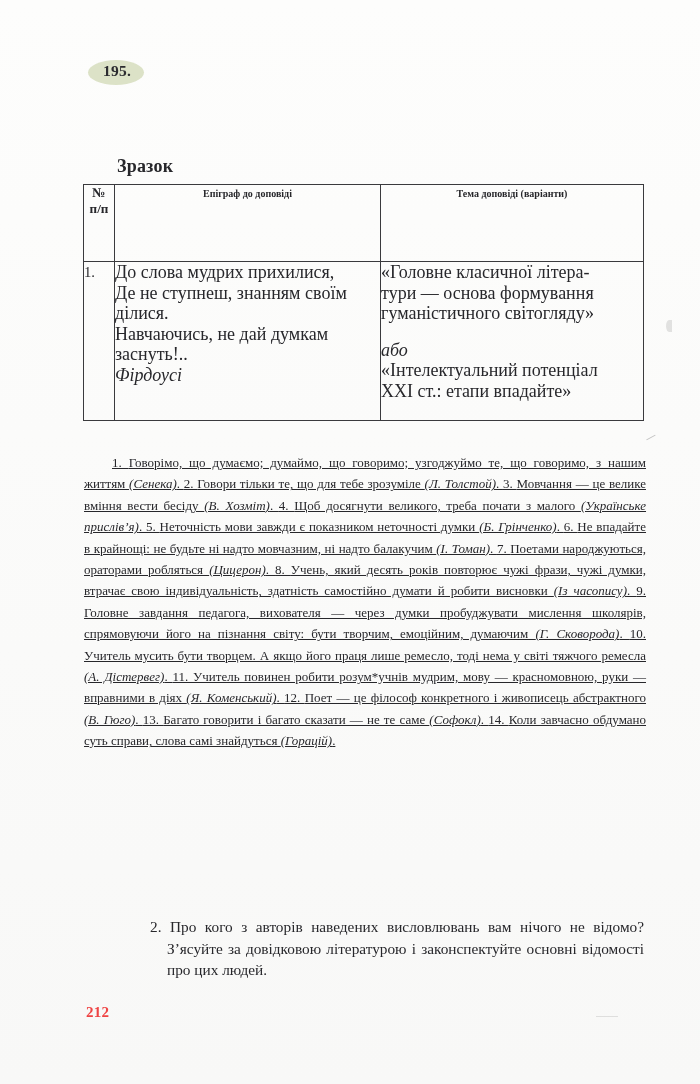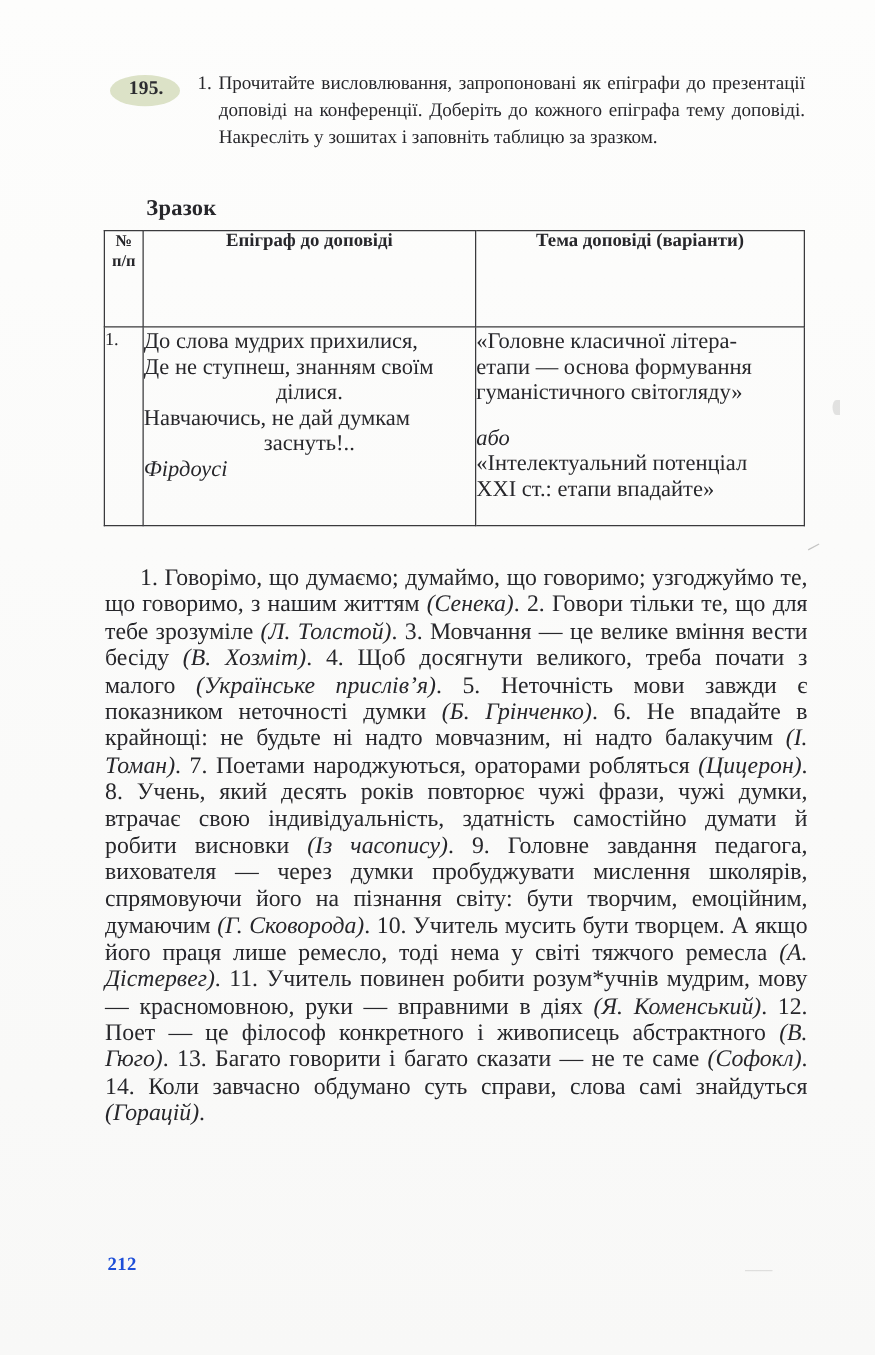--- a/index.html
+++ b/index.html
@@ -98,21 +98,21 @@
     background: transparent;
   }
   .col-no   { width: 31px; }
   .col-epi  { width: 266px; }
   .col-tema { width: 263px; }
 
   .th-cell {
     height: 76px;
     text-align: center;
     font-weight: bold;
-    font-size: 15px;
+    font-size: 10px;
     line-height: 17px;
     vertical-align: middle;
     padding: 0 6px;
   }
   .th-no {
     font-size: 13.2px;
     line-height: 16px;
     padding: 0 2px;
   }
   .td-body {
@@ -121,37 +121,38 @@
     line-height: 20.6px;
     vertical-align: top;
     padding: 20px 7px 6px 7px;
   }
   .td-no {
     text-align: left;
     padding-left: 6px;
     font-size: 14.6px;
   }
   .epi-line      { display: block; }
-  .epi-line.r    { text-align: center; }
+  .epi-line.r    { text-align: left; }
   .epi-author    { display: block; text-align: left; font-style: italic; }
   .tema-line     { display: block; }
   .tema-or       { display: block; font-style: italic; margin-top: 16px; }
 
   
   .prose {
     position: absolute;
     left: 84px;
     top: 452px;
     width: 562px;
-    font-size: 19px;
+    font-size: 13px;
     line-height: 21.4px;
     text-align: justify;
     text-justify: inter-word;
     text-indent: 28px;
     hyphens: manual;
+    text-decoration: underline;
   }
   .prose i { font-style: italic; }
 
   
   .task2 {
     position: absolute;
     left: 150px;
     top: 916px;
     width: 494px;
     font-size: 15.3px;
@@ -165,21 +166,21 @@
     text-indent: -17px;
   }
 
   
   .folio {
     position: absolute;
     left: 86px;
     top: 1004px;
     font-size: 15px;
     font-weight: bold;
-    color: #1d4ed8;
+    color: #ef4444;
     letter-spacing: .3px;
   }
 
   
   .edge-mark-a {
     position: absolute;
     left: 666px; top: 320px;
     width: 6px; height: 12px;
     background: rgba(0,0,0,0.10);
     border-radius: 60% 0 0 60%;
@@ -201,24 +202,20 @@
 </head>
 <body>
 
 <div class="page"></div>
 
 <div class="content">
 
   <div class="exercise-block">
     <div class="ex-badge"></div>
     <div class="ex-num">195.</div>
-    <div class="ex-task">
-      <p><span>1.</span>
-      <span>Прочитайте висловлювання, запропоновані як епіграфи до презентації доповіді на конференції. Доберіть до кожного епіграфа тему доповіді. Накресліть у зошитах і заповніть таблицю за зразком.</span></p>
-    </div>
   </div>
 
   <div class="sample-label">Зразок</div>
 
   <table class="tbl">
     <colgroup>
       <col class="col-no">
         <col class="col-epi">
         <col class="col-tema">
     </colgroup>
@@ -238,31 +235,35 @@
         <td class="td-body">
           <span class="epi-line">До слова мудрих прихилися,</span>
           <span class="epi-line">Де не ступнеш, знанням своїм</span>
           <span class="epi-line r">ділися.</span>
           <span class="epi-line">Навчаючись, не дай думкам</span>
           <span class="epi-line r">заснуть!..</span>
           <span class="epi-author">Фірдоусі</span>
         </td>
         <td class="td-body">
           <span class="tema-line">«Головне класичної літера-</span>
-          <span class="tema-line">етапи — основа формування</span>
+          <span class="tema-line">тури — основа формування</span>
           <span class="tema-line">гуманістичного світогляду»</span>
           <span class="tema-or">або</span>
           <span class="tema-line">«Інтелектуальний потенціал</span>
           <span class="tema-line">XXI ст.: етапи впадайте»</span>
         </td>
       </tr>
     </tbody>
   </table>
 
   <div class="prose" id="prose-body"><span>1. </span><span>Говорімо, що думаємо; думаймо, що говоримо; узгоджуймо те, що говоримо, з нашим життям </span><i>(Сенека)</i>. <span>2. </span><span>Говори тільки те, що для тебе зрозуміле </span><i>(Л. Толстой)</i>. <span>3. </span><span>Мовчання — це велике вміння вести бесіду </span><i>(В. Хозміт)</i>. <span>4. </span><span>Щоб досягнути великого, треба почати з малого </span><i>(Українське прислів’я)</i>. <span>5. </span><span>Неточність мови завжди є показником неточності думки </span><i>(Б. Грінченко)</i>. <span>6. </span><span>Не впадайте в крайнощі: не будьте ні надто мовчазним, ні надто балакучим </span><i>(І. Томан)</i>. <span>7. </span><span>Поетами народжуються, ораторами робляться </span><i>(Цицерон)</i>. <span>8. </span><span>Учень, який десять років повторює чужі фрази, чужі думки, втрачає свою індивідуальність, здатність самостійно думати й робити висновки </span><i>(Із часопису)</i>. <span>9. </span><span>Головне завдання педагога, вихователя — через думки пробуджувати мислення школярів, спрямовуючи його на пізнання світу: бути творчим, емоційним, думаючим </span><i>(Г. Сковорода)</i>. <span>10. </span><span>Учитель мусить бути творцем. А якщо його праця лише ремесло, тоді нема у світі тяжчого ремесла </span><i>(А. Дістервег)</i>. <span>11. </span><span>Учитель повинен робити розум*учнів мудрим, мову — красномовною, руки — вправними в діях </span><i>(Я. Коменський)</i>. <span>12. </span><span>Поет — це філософ конкретного і живописець абстрактного </span><i>(В. Гюго)</i>. <span>13. </span><span>Багато говорити і багато сказати — не те саме </span><i>(Софокл)</i>. <span>14. </span><span>Коли завчасно обдумано суть справи, слова самі знайдуться </span><i>(Горацій)</i>.</div>
 
+  <div class="task2">
+    <p><span>2.</span>
+    <span>Про кого з авторів наведених висловлювань вам нічого не відомо? З’ясуйте за довідковою літературою і законспектуйте основні відомості про цих людей.</span></p>
+  </div>
 
   <div class="folio">212</div>
 
   <div class="edge-mark-a"></div>
   <div class="edge-mark-b"></div>
   <div class="edge-mark-c"></div>
 </div>
 
 </body></html>

